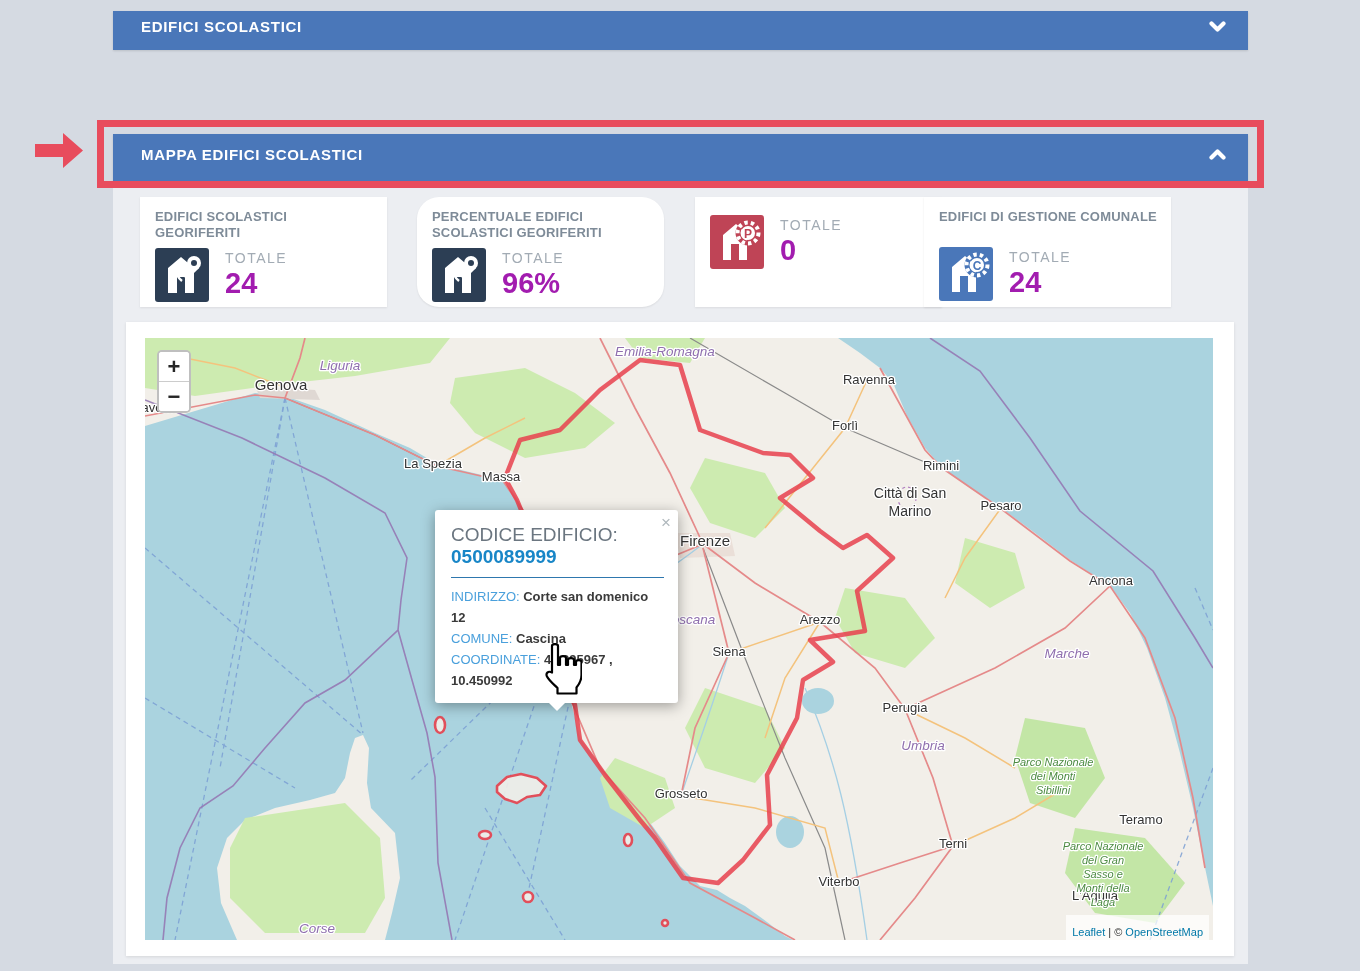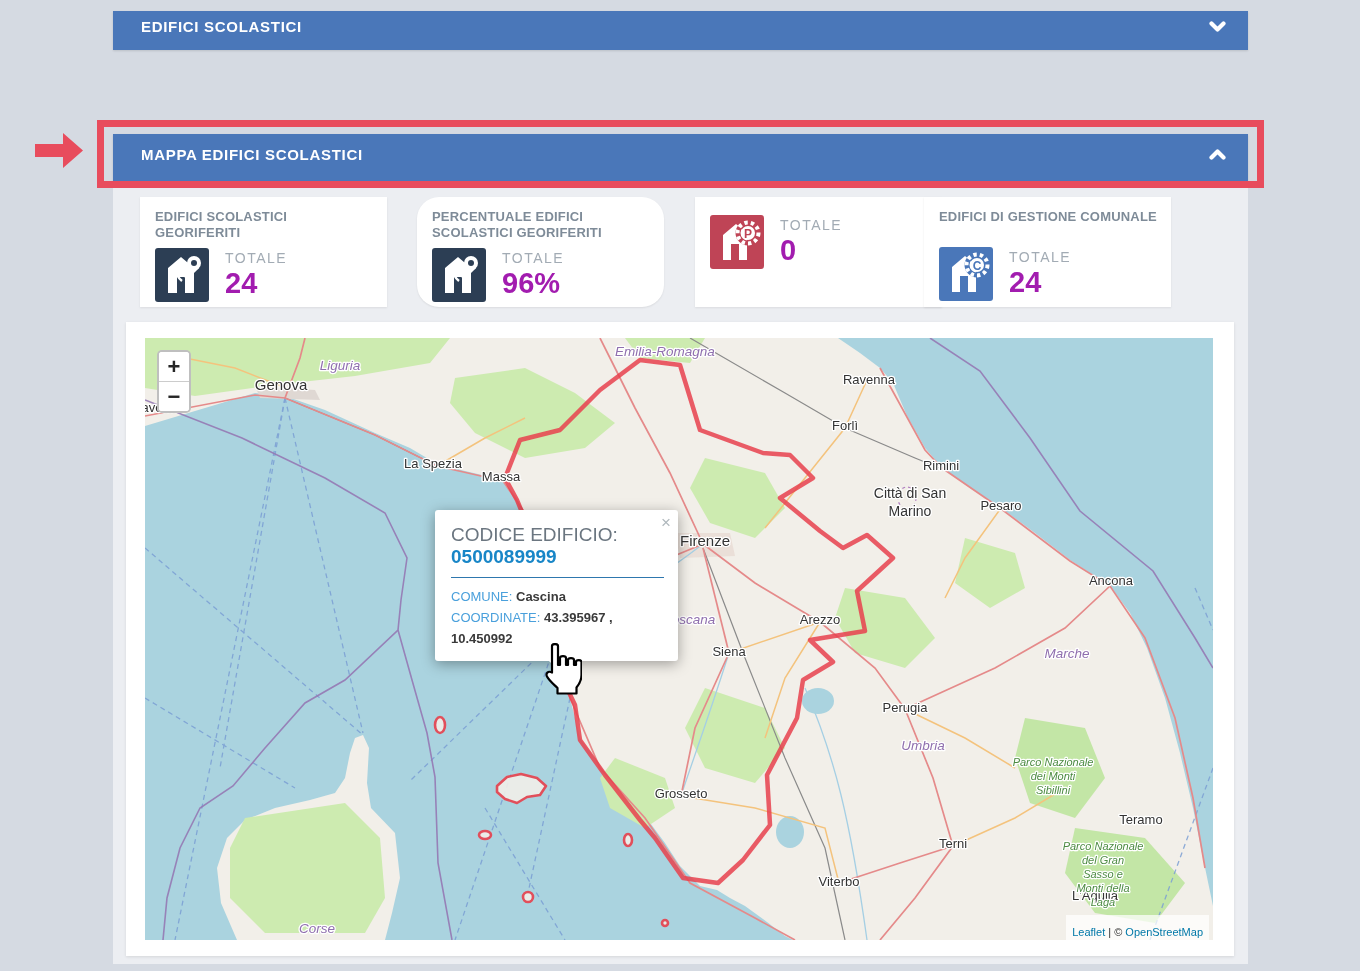--- a/index.html
+++ b/index.html
@@ -326,20 +326,21 @@
           <circle cx="11" cy="11" r="10" fill="#2d63b8" stroke="#1d4a94" stroke-width="1.5"></circle>
           <path d="M11,17 C8,13.5 7,11.5 7,9.5 a4,4 0 1 1 8,0 C15,11.5 14,13.5 11,17 Z" fill="#fff"></path>
           <circle cx="11" cy="9.5" r="1.8" fill="#2d63b8"></circle>
         </svg>
       </div>
 
       <div class="popup">
         <span class="popup-close">×</span>
         <div class="popup-title"><span>CODICE EDIFICIO: </span><span class="popup-code">0500089999</span></div>
         <hr class="popup-divider">
+        <div class="popup-row"><span class="lbl">INDIRIZZO: </span><span class="val">Corte san domenico 12</span></div>
         <div class="popup-row"><span class="lbl">COMUNE: </span><span class="val">Cascina</span></div>
         <div class="popup-row"><span class="lbl">COORDINATE: </span><span class="val">43.395967 , 10.450992</span></div>
         <div class="popup-tail"></div>
       </div>
 
       <div class="hand-cursor">
         <svg width="44" height="52" viewBox="0 0 44 52">
           <path d="M14 3 c0-2.6 6-2.6 6 0 V22 h2 v-7 c0-2.6 6-2.6 6 0 v7 h2 v-5 c0-2.6 6-2.6 6 0 v5 h2 v-3 c0-2.4 5.5-2.4 5.5 0 v13 c0 6-2.5 9.5-5 12.5 v6 H19.5 v-5.5 c-3.5-3.5-8.5-7.5-10.5-11.5 -1.6-3.2 1.2-5.6 4-4.4 l1 .5 Z" fill="#fff" stroke="#000" stroke-width="2.2" stroke-linejoin="round"></path>
         </svg>
       </div>

